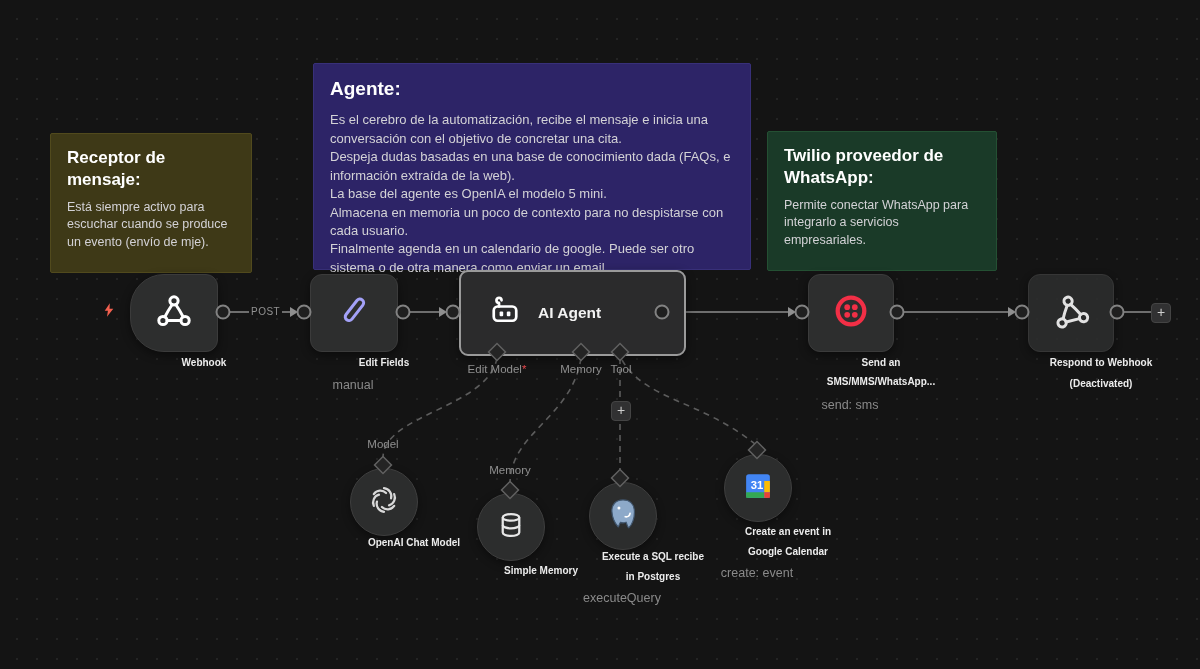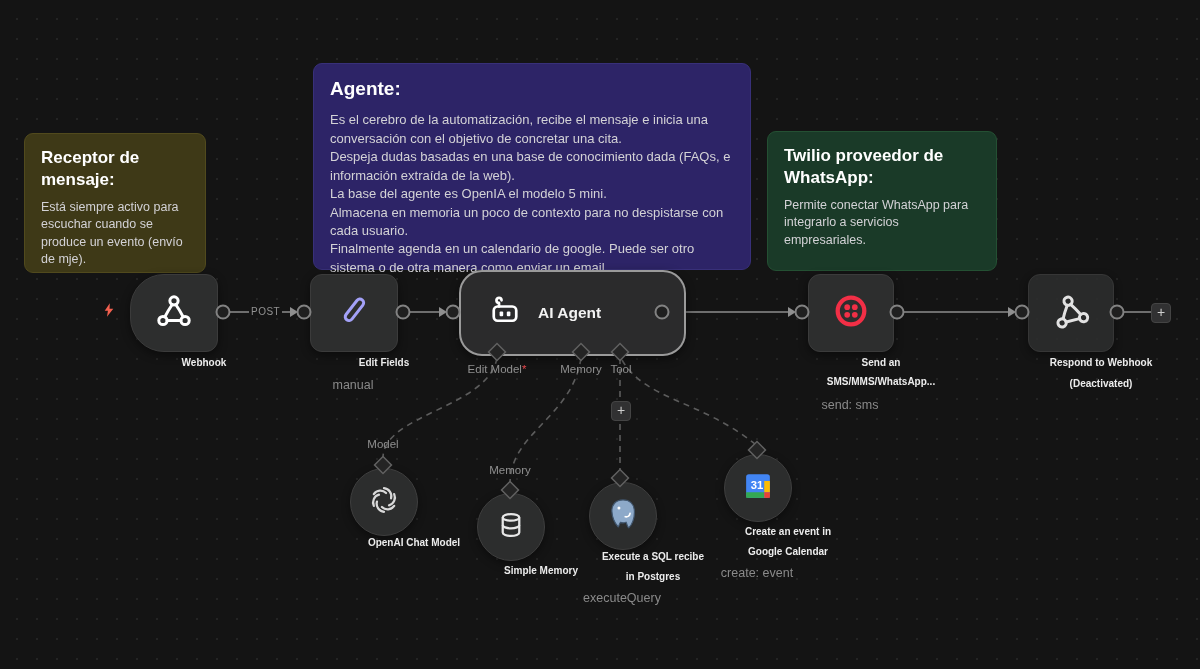--- a/index.html
+++ b/index.html
@@ -5,34 +5,34 @@
   html,body{margin:0;padding:0;background:#0d0d0d;}
   .canvas{
     position:relative;width:1200px;height:669px;overflow:hidden;
     background-color:#141414;
     background-image:radial-gradient(#242424 1.3px, transparent 1.4px);
     background-size:20px 20px;background-position:7px 9px;
     font-family:"Liberation Sans", sans-serif;
   }
   .overlay{position:absolute;left:0;top:0;width:1200px;height:669px;pointer-events:none;}
   
-  .note{position:absolute;border-radius:9px;padding:13px 16px;box-sizing:border-box;z-index:1;}
+  .note{position:absolute;border-radius:2px;padding:13px 16px;box-sizing:border-box;z-index:1;}
   .note-amber{background:#3e3917;border:1px solid #514a1d;}
   .note-purple{background:#2d2467;border:1px solid #383079;}
   .note-green{background:#1a3a28;border:1px solid #245033;}
   .note-title{color:#ffffff;font-weight:700;font-size:17px;line-height:1.28;margin-bottom:8px;}
   .note-purple .note-title{font-size:19px;margin-bottom:10px;}
   .note-body{color:#d3d2d6;font-size:12.5px;line-height:1.4;white-space:pre-line;}
   .note-purple .note-body{font-size:13px;line-height:1.42;}
   
   .node{position:absolute;background:#2d2e2e;border:1px solid #3b3b3b;border-radius:12px;
         display:flex;align-items:center;justify-content:center;z-index:3;
         box-shadow:0 3px 10px rgba(0,0,0,.45);}
   .node-trigger{border-radius:34px 12px 12px 34px;}
-  .node-agent{background:#2b2b2c;border:2.5px solid #9a9a9a;border-radius:23px;
+  .node-agent{background:#2b2b2c;border:2.5px solid #9a9a9a;border-radius:9px;
               justify-content:flex-start;padding-left:26px;gap:15px;}
   .agent-title{color:#f2f2f2;font-weight:700;font-size:15.5px;}
   .node-dim{opacity:.88;}
   .circle-node{position:absolute;background:#2c2d2d;border:1px solid #3e3e3e;border-radius:50%;
                width:66px;height:66px;display:flex;align-items:center;justify-content:center;z-index:3;
                box-shadow:0 3px 8px rgba(0,0,0,.4);}
   
   .lbl{position:absolute;transform:translateX(-50%);color:#ececec;font-weight:600;font-size:10px;
        white-space:nowrap;z-index:3;text-align:center;margin-left:31px;}
   .sub{position:absolute;transform:translateX(-50%);color:#8a8a8a;font-weight:400;font-size:12.5px;
@@ -44,21 +44,21 @@
        background:#141414;padding:0 2px;margin-left:16px;}
   .plus-btn{position:absolute;width:18px;height:18px;background:#313132;border:1px solid #444;
        border-radius:4px;color:#cfcfcf;font-size:14px;line-height:16px;text-align:center;z-index:5;}
   .bolt{position:absolute;z-index:3;}
 </style>
 </head>
 <body>
 
 <div class="canvas">
 
-  <div class="note note-amber" style="left:24px;top:133px;width:182px;height:140px">
+  <div class="note note-amber" style="left:50px;top:133px;width:202px;height:140px">
     <div class="note-title">Receptor de mensaje:</div>
     <div class="note-body">Está siempre activo para escuchar cuando se produce un evento (envío de mje).</div>
   </div>
 
   <div class="note note-purple" style="left:313px;top:63px;width:438px;height:207px">
     <div class="note-title">Agente:</div>
     <div class="note-body">Es el cerebro de la automatización, recibe el mensaje e inicia una conversación con el objetivo de concretar una cita.
 Despeja dudas basadas en una base de conocimiento dada (FAQs, e información extraída de la web).
 La base del agente es OpenIA el modelo 5 mini.
 Almacena en memoria un poco de contexto para no despistarse con cada usuario.

